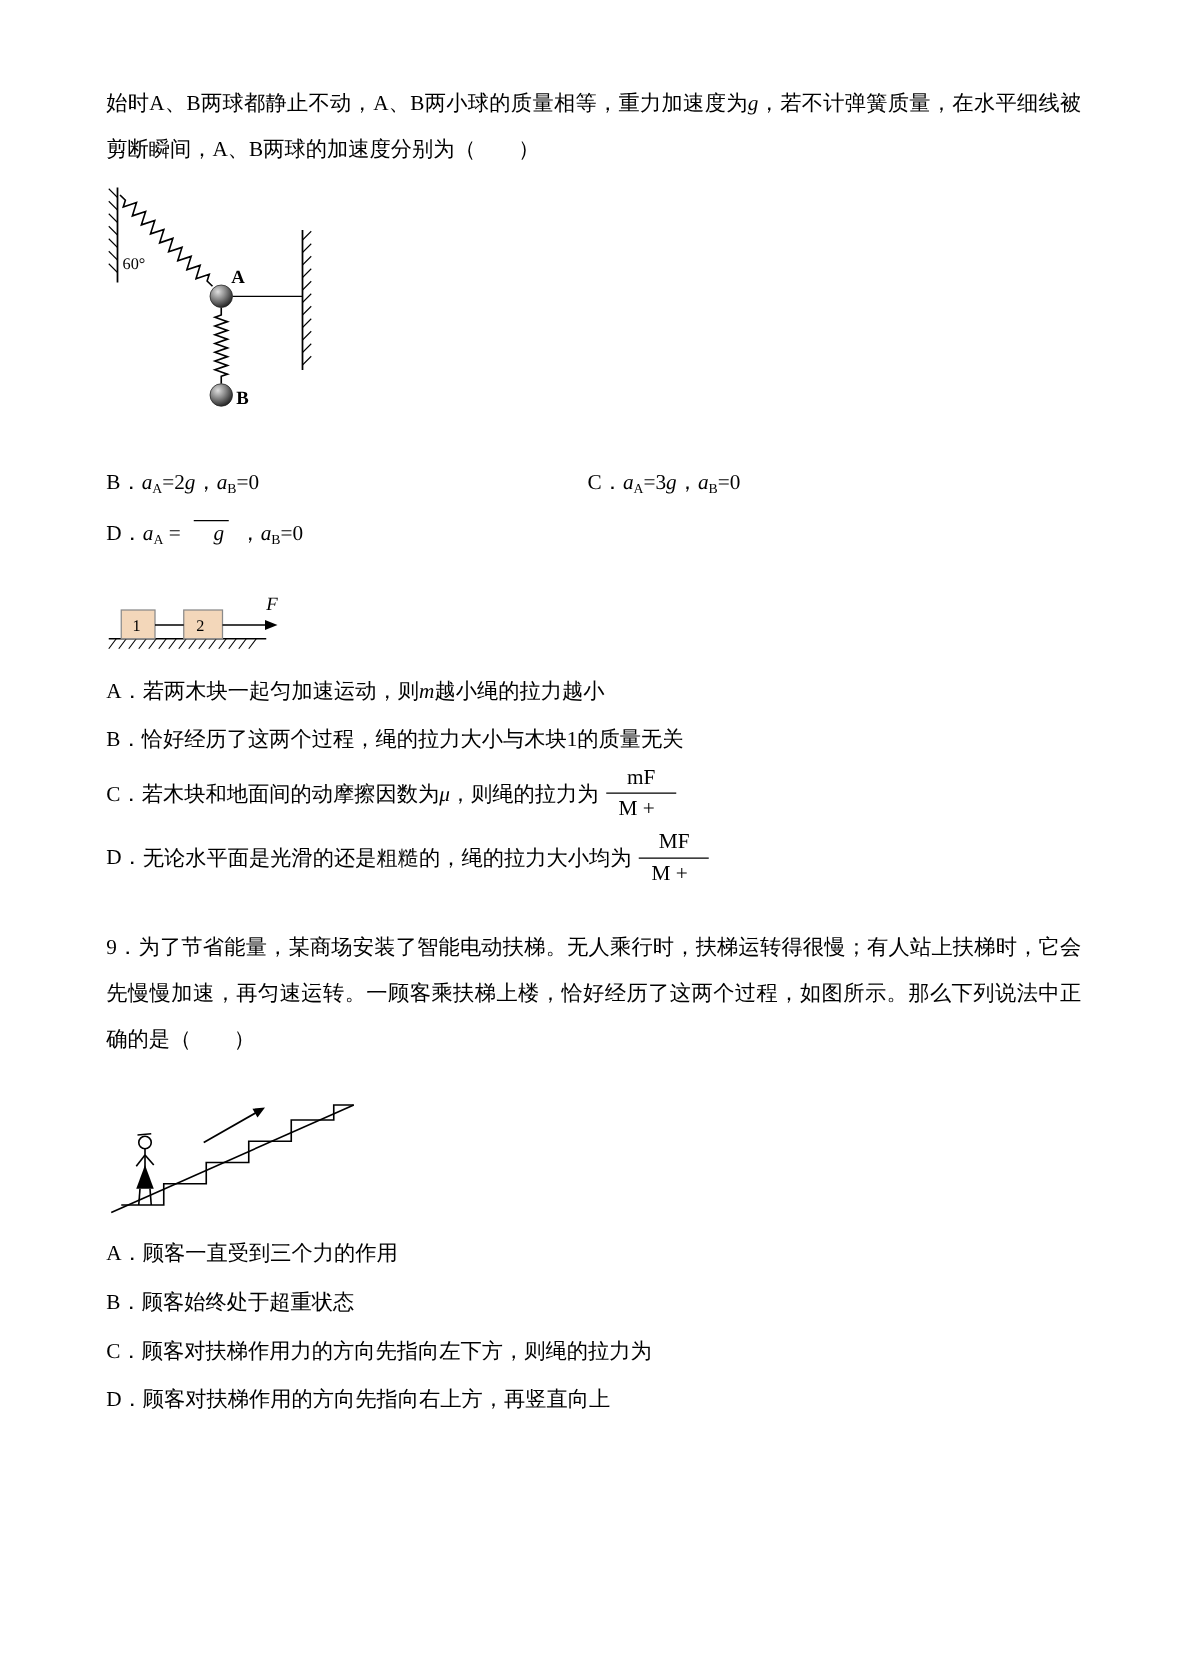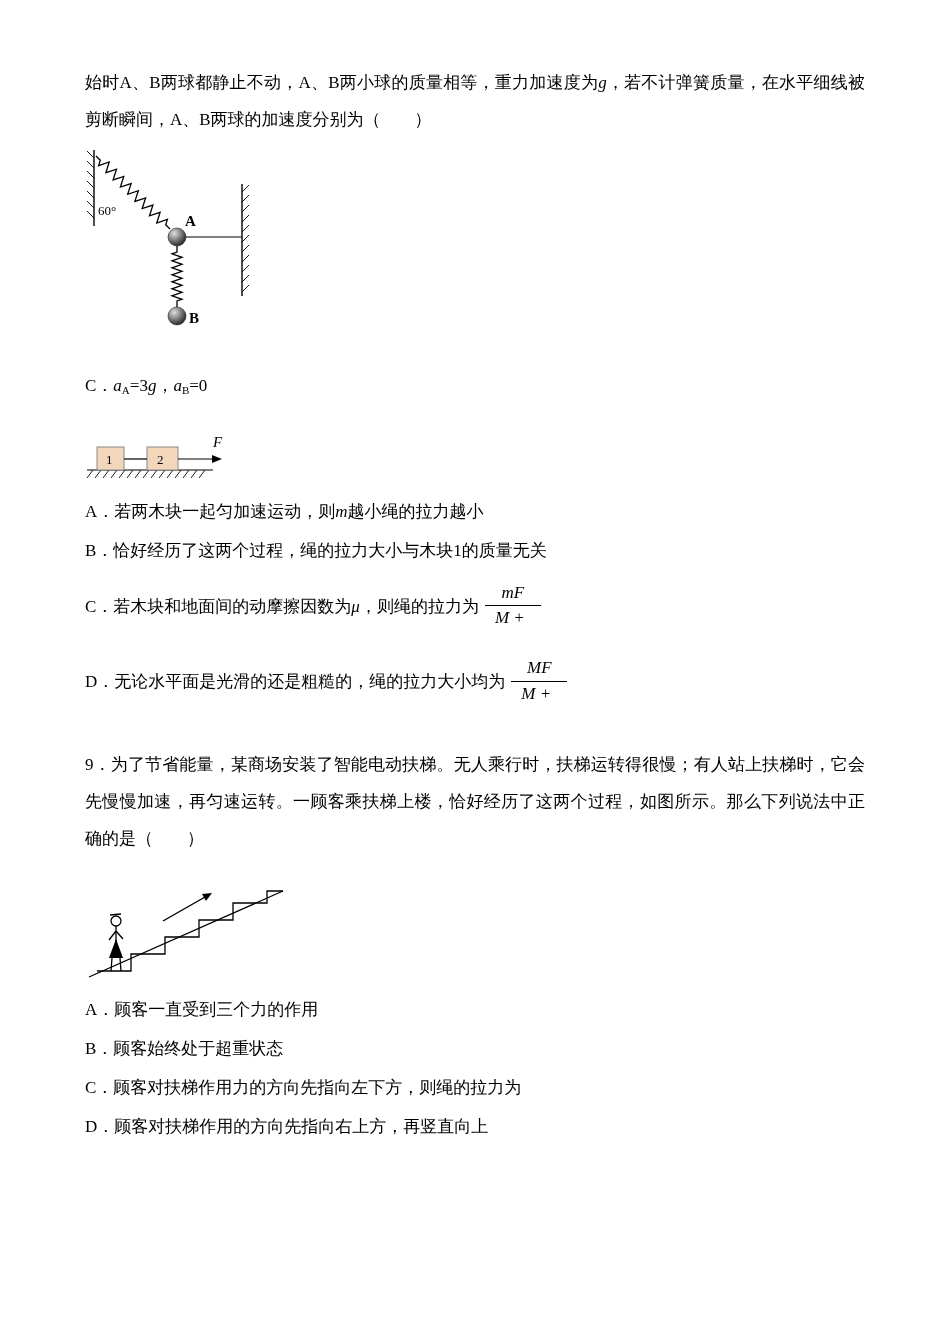--- a/index.html
+++ b/index.html
@@ -21,21 +21,21 @@
   .opts-block{margin-top:8px;}
   .opts-block .opt{margin-top:2px;}
   .i{font-style:italic;}
   .seg-sub{font-size:11px;vertical-align:-3px;}
   .seg-over{
     display:inline-block;border-top:1.3px solid #000;
     padding:0 4px 0 16px;font-style:italic;line-height:1.2;margin:0 4px 0 6px;
   }
   .frac{
     display:inline-block;vertical-align:middle;text-align:center;
-    font-style:italic;margin:12px 6px;transform:translateY(-2px);
+    margin:0 6px;transform:translateY(-2px);
   }
   .frac .num{display:block;border-bottom:1.3px solid #000;padding:1px 10px;line-height:1.3;min-width:56px;}
   .frac .den{display:block;padding:1px 10px;line-height:1.3;text-align:left;}
   svg{display:block;}
   svg text{font-family:"Liberation Serif","DejaVu Serif",serif;fill:#000;}
 </style>
 </head>
 <body>
 
 <div class="page">
@@ -82,21 +82,23 @@
       <polyline fill="none" stroke="#000" stroke-width="1.3" points="92.0,100.0 92.0,106.0 87.0,107.8 97.0,111.3 87.0,114.8 97.0,118.3 87.0,121.8 97.0,125.3 87.0,128.8 97.0,132.3 87.0,135.8 97.0,139.3 87.0,142.8 97.0,146.3 87.0,149.8 97.0,153.3 92.0,155.0 92.0,161.0"></polyline>
       <circle cx="92" cy="91" r="9" fill="url(#ballGrad)" stroke="#222" stroke-width="0.6"></circle>
       <circle cx="92" cy="170" r="9" fill="url(#ballGrad)" stroke="#222" stroke-width="0.6"></circle>
       <text x="13" y="69" font-size="13">60°</text>
       <text x="100" y="80" font-size="15" font-weight="bold">A</text>
       <text x="104" y="177" font-size="15" font-weight="bold">B</text>
     </svg>
   </div>
 
   <div class="optgrid">
+    <div class="opt"><span>B．</span><span><span class="i">a</span><span class="seg-sub">A</span>=2<span class="i">g</span>，<span class="i">a</span><span class="seg-sub">B</span>=0</span></div>
     <div class="opt"><span>C．</span><span><span class="i">a</span><span class="seg-sub">A</span>=3<span class="i">g</span>，<span class="i">a</span><span class="seg-sub">B</span>=0</span></div>
+    <div class="opt"><span>D．</span><span><span class="i">a</span><span class="seg-sub">A</span> = <span class="seg-over">g</span> ，<span class="i">a</span><span class="seg-sub">B</span>=0</span></div>
   </div>
 
   <div class="section">
 
     <div class="fig">
       <svg width="175" height="55" viewBox="0 0 175 55">
         <line x1="2" y1="40" x2="128" y2="40" stroke="#000" stroke-width="1.2"></line>
         <g stroke="#000" stroke-width="0.9">
             <line x1="8" y1="40" x2="2" y2="48"></line>
             <line x1="16" y1="40" x2="10" y2="48"></line>

